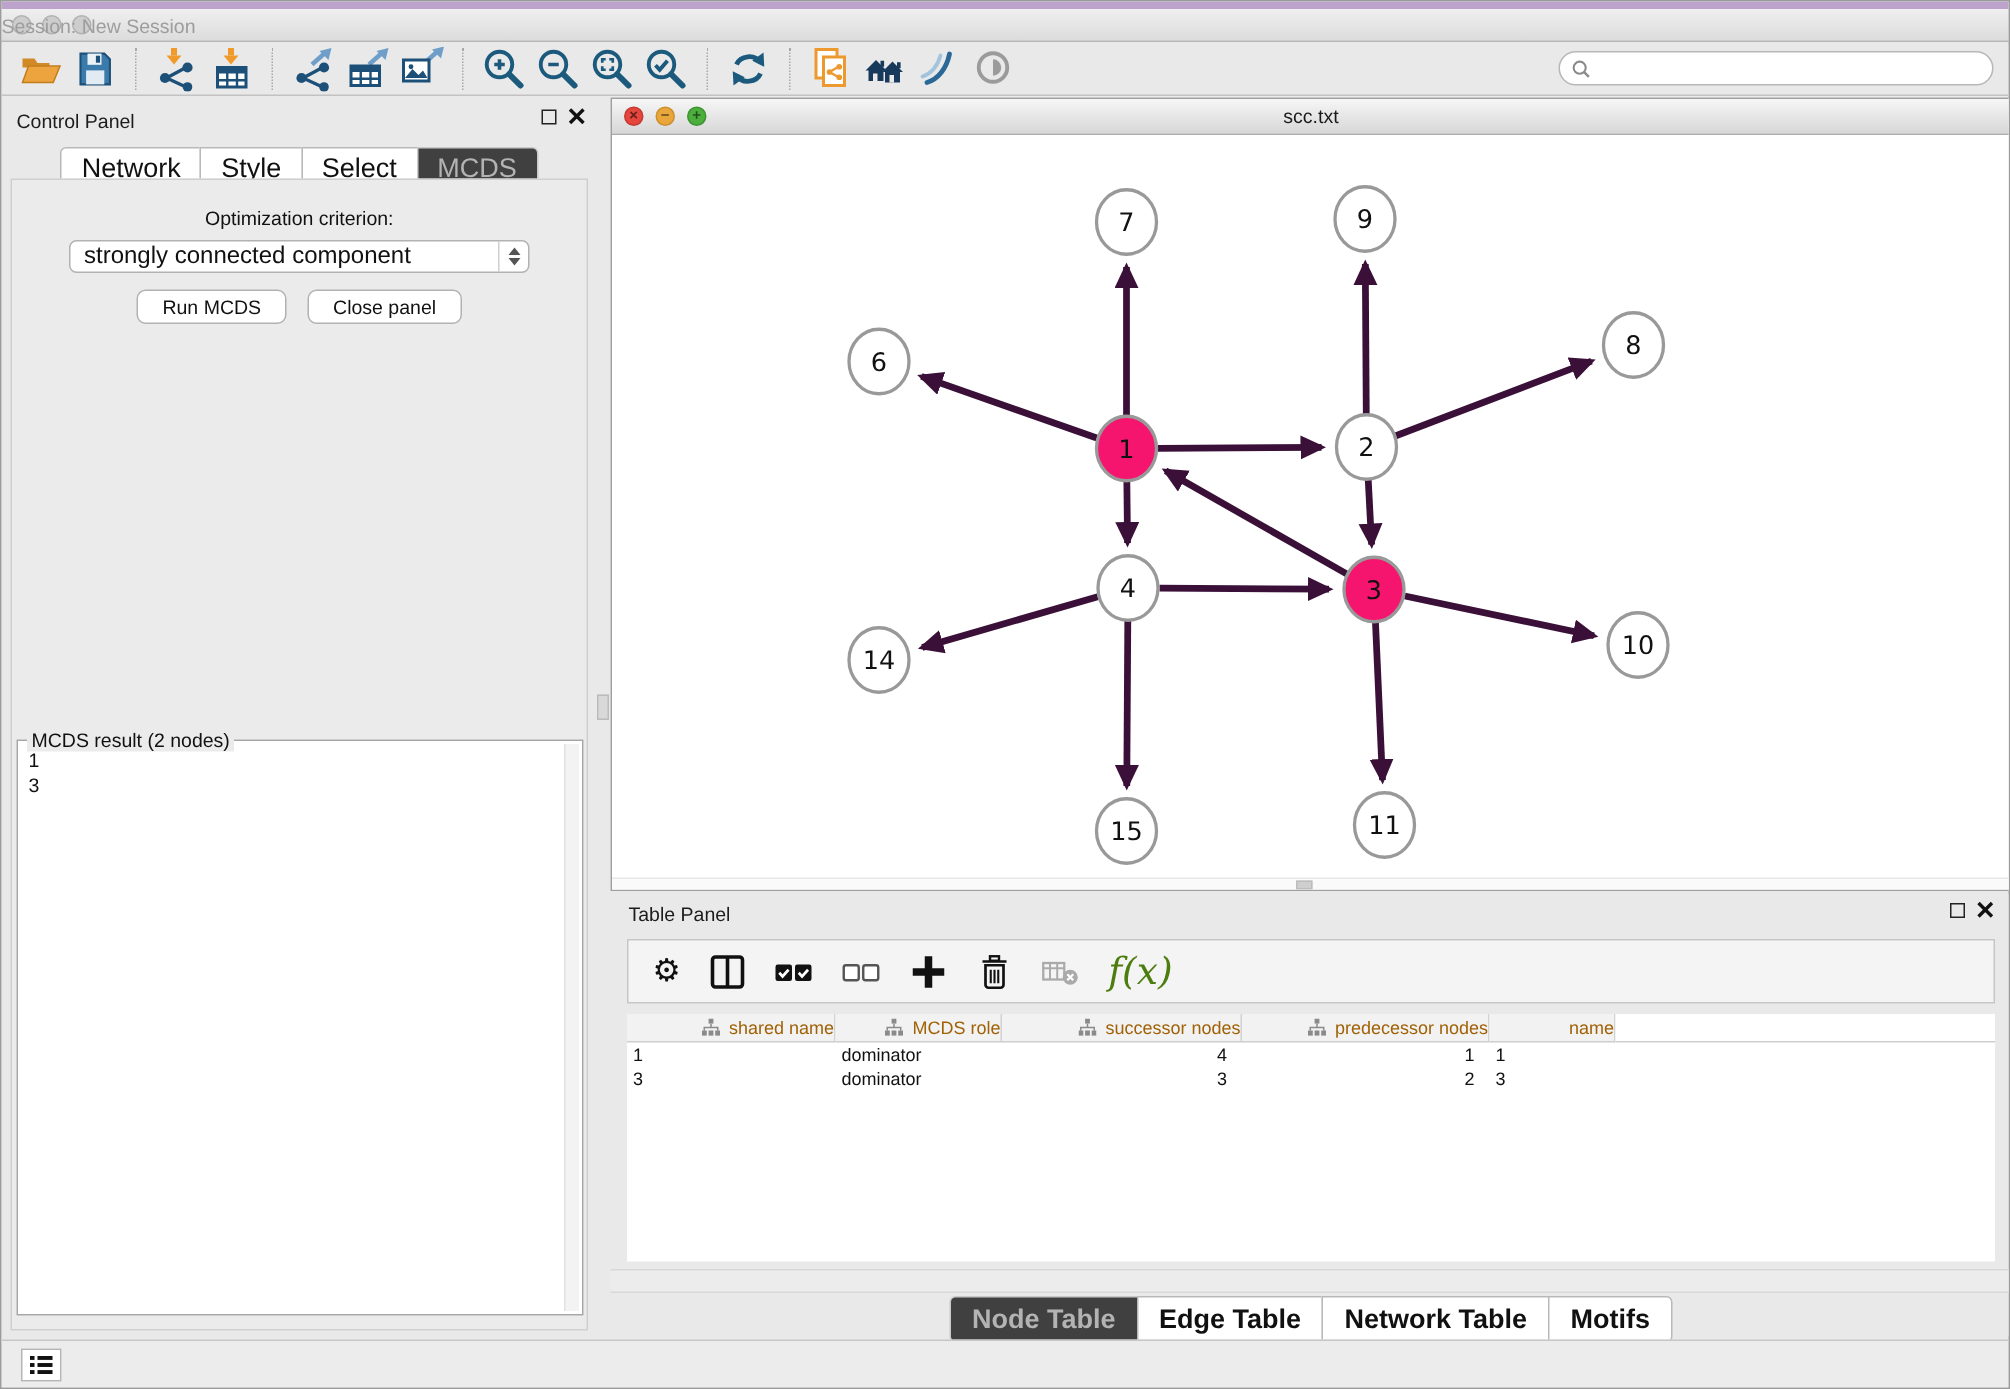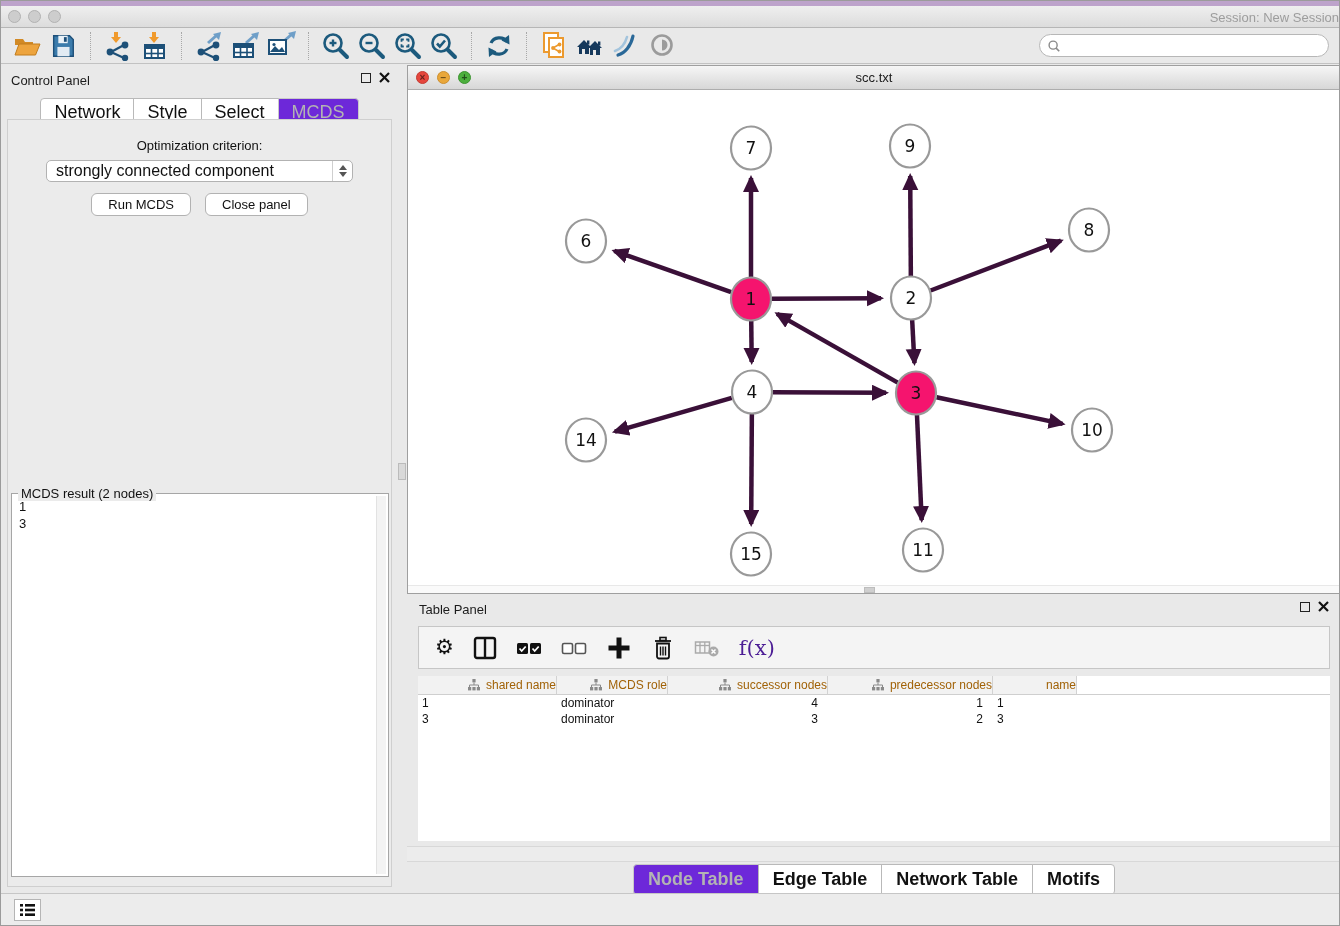--- a/index.html
+++ b/index.html
@@ -6,42 +6,42 @@
   html,body { width:1340px; height:926px; }
   body { font-family:"Liberation Sans", sans-serif; }
   #app { position:relative; width:1340px; height:926px; background:#e9e9e9; overflow:hidden; border:1px solid #9b9b9b; }
 
   
   .top-strip { position:absolute; left:0; top:0; width:100%; height:5px; background:#bda3cb; }
   .titlebar { position:absolute; left:0; top:5px; width:100%; height:22px;
               background:linear-gradient(#efefef,#dcdcdc); border-bottom:1px solid #b6b6b6; }
   .traffic-inactive { position:absolute; left:7px; top:4px; display:flex; gap:7px; }
   .traffic-inactive .dot { width:13px; height:13px; border-radius:50%; background:#cdcdcd; border:1px solid #b2b2b2; }
-  .main-title { position:absolute; left:0; right:0; top:4px; text-align:right; font-size:13px; color:#9d9d9d; }
+  .main-title { position:absolute; left:0; right:0; top:4px; text-align:left; font-size:13px; color:#9d9d9d; }
 
   
   .toolbar { position:absolute; left:0; top:28px; width:100%; height:35px; background:#e9e9e9;
              border-bottom:1px solid #c2c2c2; display:flex; align-items:center; padding-left:8px; }
   .tb-icon { width:36px; height:34px; display:flex; align-items:center; justify-content:center; flex:none; }
   .tb-sep { width:1px; height:28px; border-left:1px dotted #a8a8a8; margin:0 9px; flex:none; }
   .search-box { position:absolute; right:10px; top:5px; width:290px; height:23px; background:#fff;
                 border:1px solid #b7b7b7; border-radius:12px; display:flex; align-items:center; padding-left:7px; }
   .search-box input { border:none; outline:none; flex:1; font-size:12px; background:transparent; margin-left:5px; }
 
   
   .cp { position:absolute; left:0; top:63px; width:397px; height:831px; background:#e9e9e9; }
   .cp-title { position:absolute; left:10px; top:9px; font-size:13px; color:#1c1c1c; }
   .win-btns { position:absolute; right:8px; top:8px; display:flex; gap:8px; align-items:center; }
   .float-btn { width:10px; height:10px; border:1.6px solid #222; display:inline-block; }
   .tabs-row { position:absolute; left:0; right:0; display:flex; justify-content:center; }
   .tab { background:#fff; border:1px solid #b9b9b9; margin-left:-1px; padding:3px 13px; font-size:18px;
          color:#111; white-space:nowrap; cursor:default; }
   .tab:first-child { border-radius:4px 0 0 4px; margin-left:0; }
   .tab:last-child { border-radius:0 4px 4px 0; }
-  .tab.selected { background:#6d28d9; color:#b3b3b3; border-color:#c9c9c9; }
+  .tab.selected { background:#404040; color:#b3b3b3; border-color:#c9c9c9; }
   .cp-tabs { top:34px; }
   .cp-body { position:absolute; left:6px; top:55px; width:385px; height:768px; background:#ebebeb; border:1px solid #cfcfcf; }
   .opt-label { position:absolute; left:0; right:0; top:74px; text-align:center; font-size:13px; color:#111; }
   .dropdown { position:absolute; left:45px; top:96px; width:307px; height:22px; background:#fff;
               border:1px solid #b2b2b2; border-radius:5px; display:flex; align-items:center; font-size:16px; }
   .dropdown .dd-text { flex:1; padding-left:9px; color:#111; }
   .dd-stepper { width:20px; height:100%; border-left:1px solid #cfcfcf; display:flex; flex-direction:column;
                 align-items:center; justify-content:center; gap:2px; }
   .dd-stepper i { width:0; height:0; border-left:4px solid transparent; border-right:4px solid transparent; display:block; }
   .dd-up { border-bottom:5px solid #555; }
@@ -71,21 +71,21 @@
   .net-hscroll { position:absolute; left:0; right:0; bottom:0; height:8px; background:#fafafa; border-top:1px solid #e8e8e8; }
   .net-hthumb { position:absolute; left:456px; top:1px; width:11px; height:6px; background:#cfcfcf; border:1px solid #bdbdbd; }
 
   
   .tp { position:absolute; left:406px; top:595px; width:934px; height:295px; background:#e9e9e9; }
   .tp-title { position:absolute; left:12px; top:6px; font-size:13px; color:#1c1c1c; }
   .tp-toolbar { position:absolute; left:11px; top:30px; width:912px; height:43px; background:#f4f4f4;
                 border:1px solid #c6c6c6; display:flex; align-items:center; gap:19px; padding-left:16px; }
   .tpi { display:flex; align-items:center; justify-content:center; height:30px; }
   .gear-glyph { font-size:21px; color:#111; font-family:"DejaVu Sans",sans-serif; line-height:1; }
-  .fx-glyph { font-family:"DejaVu Serif",serif; font-size:21px; color:#4c1d95; }
+  .fx-glyph { font-family:"DejaVu Serif",serif; font-style:italic; font-size:25px; color:#4d7c0f; }
   .tp-table { position:absolute; left:11px; top:80px; width:912px; height:165px; background:#fff; }
   .thead { display:flex; height:19px; }
   .th { background:#f2f2f2; border-right:1px solid #d2d2d2; border-bottom:1px solid #cfcfcf; display:flex;
         align-items:center; justify-content:flex-end; gap:6px; font-size:12px; color:#a16207; overflow:hidden; }
   .th.filler { background:#fff; border-right:none; }
   .trow { display:flex; height:16px; font-size:12px; color:#111; }
   .td { padding:1px 4px; overflow:hidden; white-space:nowrap; }
   .tp-hscroll { position:absolute; left:0; right:0; top:250px; height:16px; background:#ececec;
                 border-top:1px solid #d8d8d8; border-bottom:1px solid #d8d8d8; }
   .tp-tabs { top:268px; }

